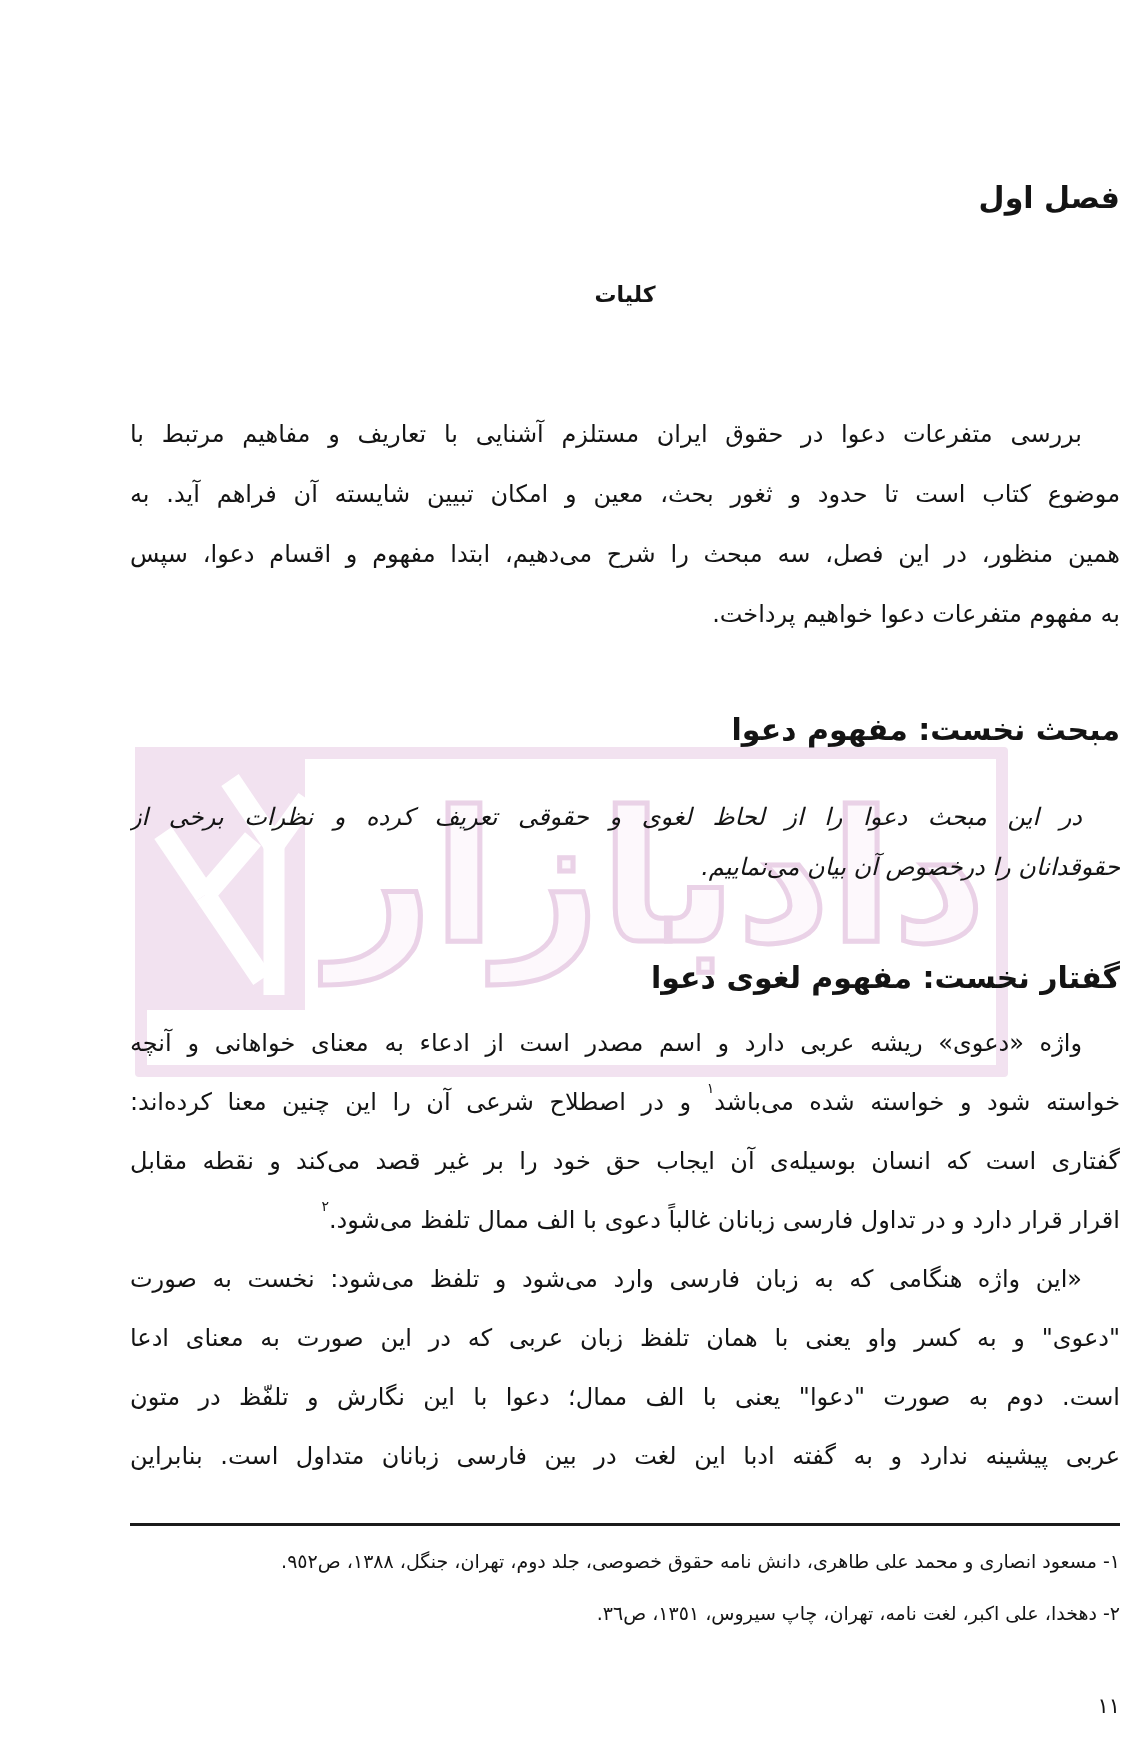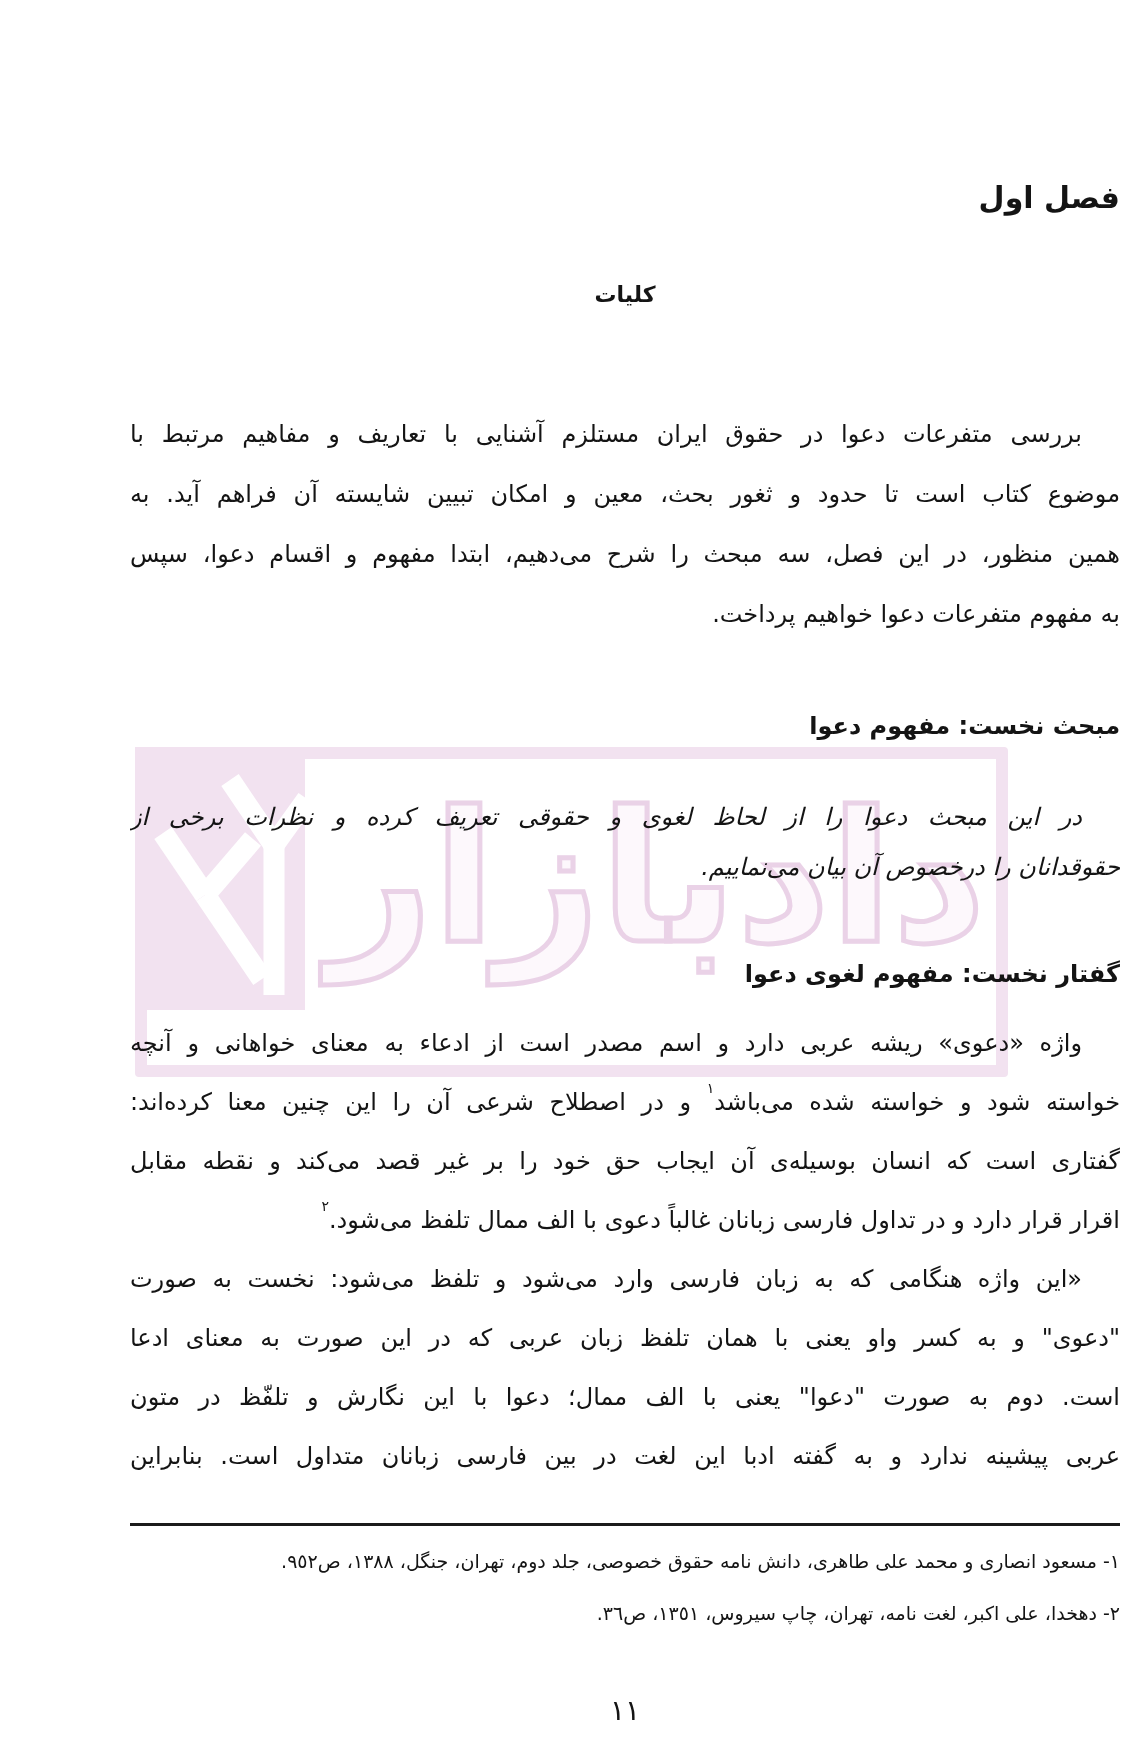--- a/index.html
+++ b/index.html
@@ -24,33 +24,33 @@
   .content{position:absolute;left:0;top:0;width:100%;height:100%;z-index:1;}
   .chapter{position:absolute;top:180px;right:16px;font-size:30px;font-weight:bold;}
   .kolliat{position:absolute;top:282px;right:16px;width:990px;text-align:center;font-size:22px;font-weight:bold;}
   .block{position:absolute;right:16px;width:990px;}
   .line{height:60px;line-height:60px;overflow:hidden;font-size:24px;}
   .jl{text-align:justify;}
   .jl::after{content:"";display:inline-block;width:100%;height:0;vertical-align:top;}
   .rl{text-align:right;}
   .ind{padding-right:38px;}
   .p1{top:404px;}
-  .h2{position:absolute;right:16px;font-weight:bold;font-size:24px;}
+  .h2{position:absolute;right:16px;font-weight:bold;font-size:30px;}
   .h-mabhas{top:712px;}
   .p2{top:792px;font-style:italic;}
   .p2 .line{height:50px;line-height:50px;}
   .h-goftar{top:960px;}
   .p3{top:1014px;}
   .p3 .line{height:59px;line-height:59px;}
   sup.fnref{font-size:14px;line-height:0;position:relative;top:-0.55em;font-style:normal;}
   .fnrule{position:absolute;top:1523px;right:16px;width:990px;height:3px;background:#1b1b1b;}
   .fn{position:absolute;right:16px;width:990px;text-align:right;font-size:19px;line-height:30px;}
   .fn1{top:1546px;}
   .fn2{top:1598px;}
-  .pagenum{position:absolute;top:1694px;right:16px;width:990px;text-align:center;font-size:28px;letter-spacing:3px;}
+  .pagenum{position:absolute;top:1694px;right:16px;width:990px;text-align:right;font-size:21px;letter-spacing:3px;}
 </style>
 </head>
 <body>
 
 <div class="page" style="--wm-fill: #f2e2f0; --wm-stroke: #ead2e7;">
 
   <div class="wm">
     <div class="wm-frame"></div>
     <div class="wm-block">
       <svg viewBox="0 0 170 263" xmlns="http://www.w3.org/2000/svg">

